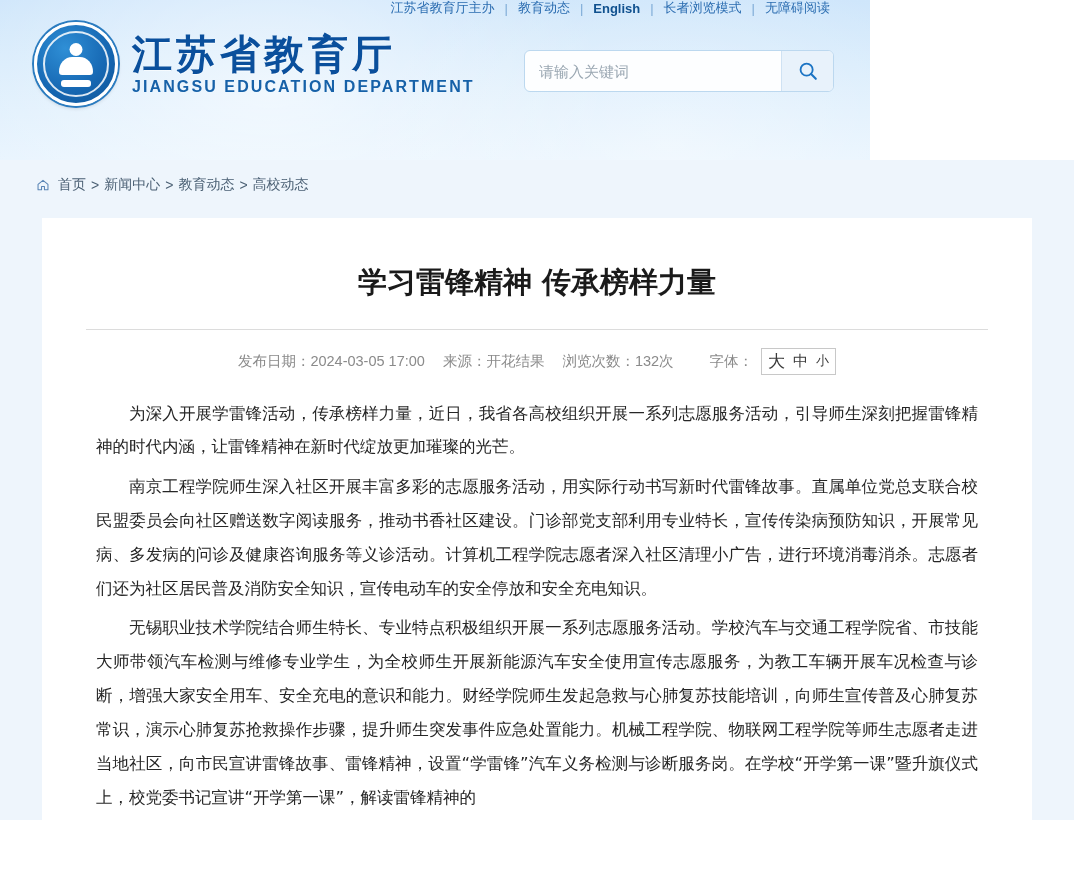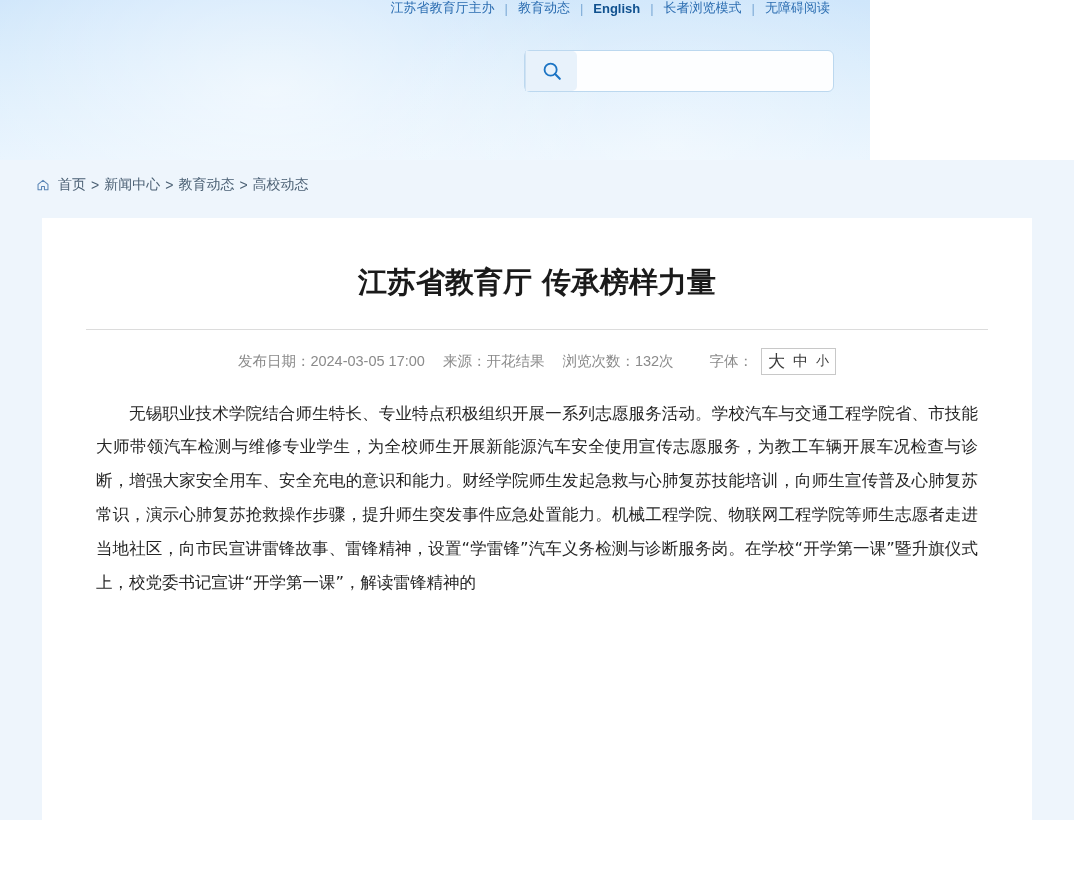--- a/index.html
+++ b/index.html
@@ -258,22 +258,37 @@
     <span class="sep">|</span>
     <span class="tl">教育动态</span>
     <span class="sep">|</span>
     <span class="tl bold">English</span>
     <span class="sep">|</span>
     <span class="tl">长者浏览模式</span>
     <span class="sep">|</span>
     <span class="tl">无障碍阅读</span>
   </div>
 
+  <div class="logo-wrap">
+    <div class="emblem">
+      <div class="ring"></div>
+      <div class="fig">
+        <div class="head"></div>
+        <div class="body"></div>
+        <div class="base"></div>
+      </div>
+    </div>
+    <div class="logo-text">
+      <div class="logo-cn">江苏省教育厅</div>
+      <div class="logo-en">JIANGSU EDUCATION DEPARTMENT</div>
+    </div>
+  </div>
 
   <div class="searchbox">
+    <input type="text" placeholder="请输入关键词" style="">
     <div class="search-btn">
       <svg width="22" height="22" viewBox="0 0 24 24">
         <circle cx="10.5" cy="10.5" r="6.6" fill="none" stroke="#1b74c4" stroke-width="2"></circle>
         <line x1="15.4" y1="15.4" x2="20.5" y2="20.5" stroke="#1b74c4" stroke-width="2.3" stroke-linecap="round"></line>
       </svg>
     </div>
   </div>
 
 </div>
 
@@ -288,21 +303,21 @@
     <span>&gt;</span>
     <a>教育动态</a>
     <span>&gt;</span>
     <a>高校动态</a>
   </div>
 </div>
 
 <div class="page-body">
   <div class="card">
 
-    <h1 class="art-title">江苏省教育厅 传承榜样力量</h1>
+    <h1 class="art-title">学习雷锋精神 传承榜样力量</h1>
     <div class="divider"></div>
 
     <div class="meta">
       <div class="seg">
         <span>发布日期：</span><span>2024-03-05 17:00</span>
       </div>
       <div class="seg">
         <span>来源：</span><span>开花结果</span>
       </div>
       <div class="seg">
@@ -312,17 +327,19 @@
         <span class="fs-label">字体：</span>
         <span class="fs-box">
           <span class="big">大</span>
           <span class="mid">中</span>
           <span class="small">小</span>
         </span>
       </div>
     </div>
 
     <div class="content">
+      <p>为深入开展学雷锋活动，传承榜样力量，近日，我省各高校组织开展一系列志愿服务活动，引导师生深刻把握雷锋精神的时代内涵，让雷锋精神在新时代绽放更加璀璨的光芒。</p>
+      <p>南京工程学院师生深入社区开展丰富多彩的志愿服务活动，用实际行动书写新时代雷锋故事。直属单位党总支联合校民盟委员会向社区赠送数字阅读服务，推动书香社区建设。门诊部党支部利用专业特长，宣传传染病预防知识，开展常见病、多发病的问诊及健康咨询服务等义诊活动。计算机工程学院志愿者深入社区清理小广告，进行环境消毒消杀。志愿者们还为社区居民普及消防安全知识，宣传电动车的安全停放和安全充电知识。</p>
       <p>无锡职业技术学院结合师生特长、专业特点积极组织开展一系列志愿服务活动。学校汽车与交通工程学院省、市技能大师带领汽车检测与维修专业学生，为全校师生开展新能源汽车安全使用宣传志愿服务，为教工车辆开展车况检查与诊断，增强大家安全用车、安全充电的意识和能力。财经学院师生发起急救与心肺复苏技能培训，向师生宣传普及心肺复苏常识，演示心肺复苏抢救操作步骤，提升师生突发事件应急处置能力。机械工程学院、物联网工程学院等师生志愿者走进当地社区，向市民宣讲雷锋故事、雷锋精神，设置“学雷锋”汽车义务检测与诊断服务岗。在学校“开学第一课”暨升旗仪式上，校党委书记宣讲“开学第一课”，解读雷锋精神的</p>
     </div>
 
   </div>
 </div>
 
 </body></html>

